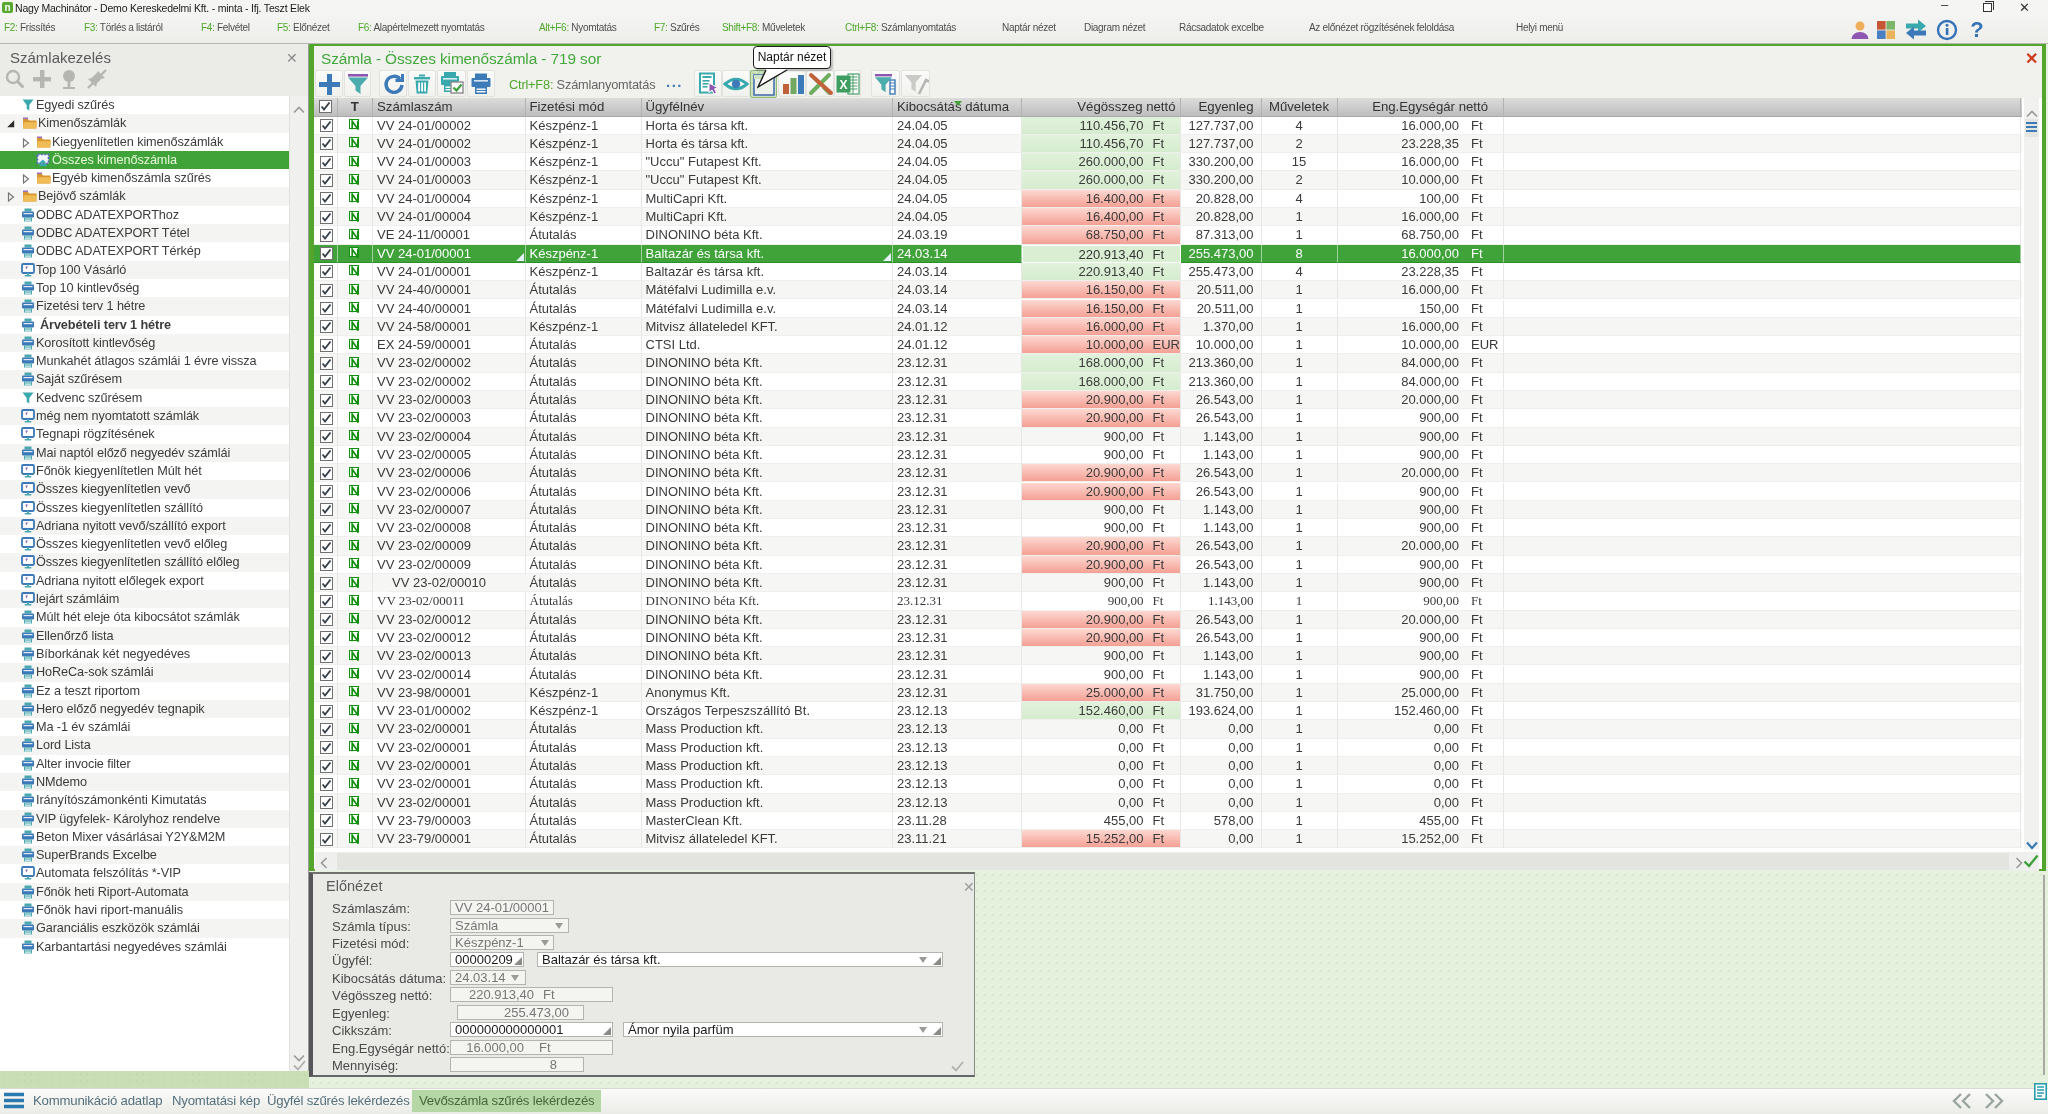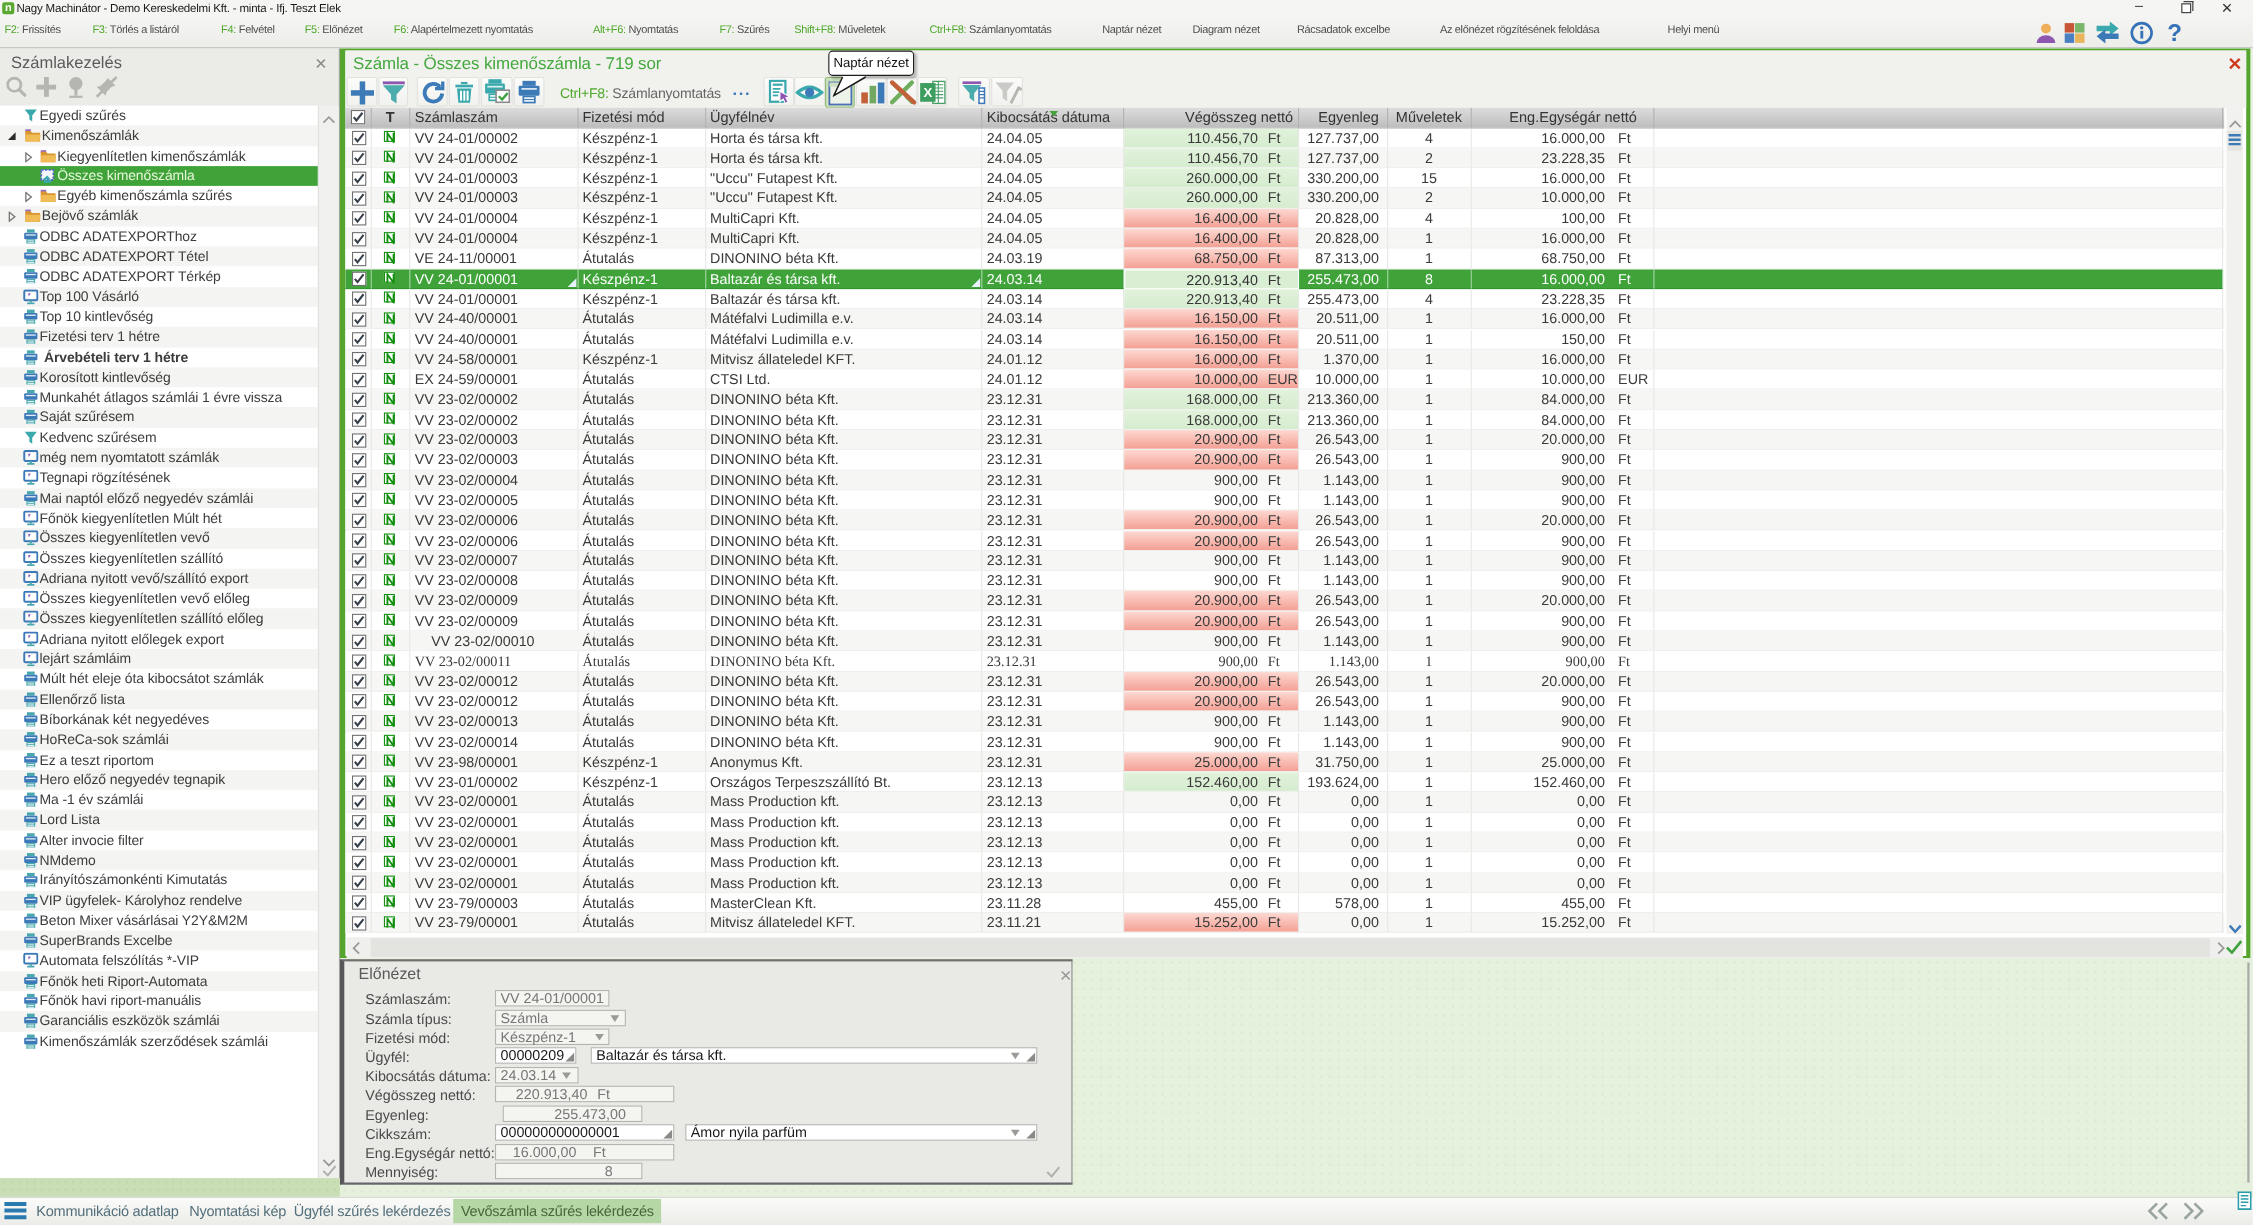--- a/index.html
+++ b/index.html
@@ -620,21 +620,21 @@
       </div>
 <div class="trow">
         <span class="ticon" style="left:21px;"><svg width="14" height="14" viewBox="0 0 14 14" style="">
             <rect x="3.5" y="0.5" width="7" height="3" fill="#49a8ad"></rect>
             <rect x="1" y="3.5" width="12" height="6" rx="1" fill="#3c79b8"></rect>
             <rect x="2.5" y="5" width="9" height="1.2" fill="#fff" opacity=".85"></rect>
             <rect x="3" y="9.5" width="8" height="4" fill="#49a8ad"></rect>
             <rect x="4" y="10.5" width="6" height="1" fill="#fff" opacity=".8"></rect>
             <rect x="4" y="12.2" width="6" height="1" fill="#fff" opacity=".8"></rect>
           </svg></span>
-        <span class="tlabel" style="left:36px;">Kimenőszámlák szerződések számlái</span>
+        <span class="tlabel" style="left:36px;">Karbantartási negyedéves számlái</span>
       </div>
 </div>
 <div class="abs" id="lp-scroll">
       <span class="abs" style="left:3px;top:4px;"><svg width="12" height="8" viewBox="0 0 12 8" style="">
           <path d="M1 6.5 L6 1.5 L11 6.5" fill="none" stroke="#9a9a97" stroke-width="1.6"></path>
         </svg></span>
       <span class="abs" style="left:3px;top:952px;"><svg width="12" height="8" viewBox="0 0 12 8" style="">
           <path d="M1 1.5 L6 6.5 L11 1.5" fill="none" stroke="#9a9a97" stroke-width="1.6"></path>
         </svg></span>
       <span class="abs" style="left:3px;top:961px;"><svg width="13" height="11" viewBox="0 0 13 11" style="">

